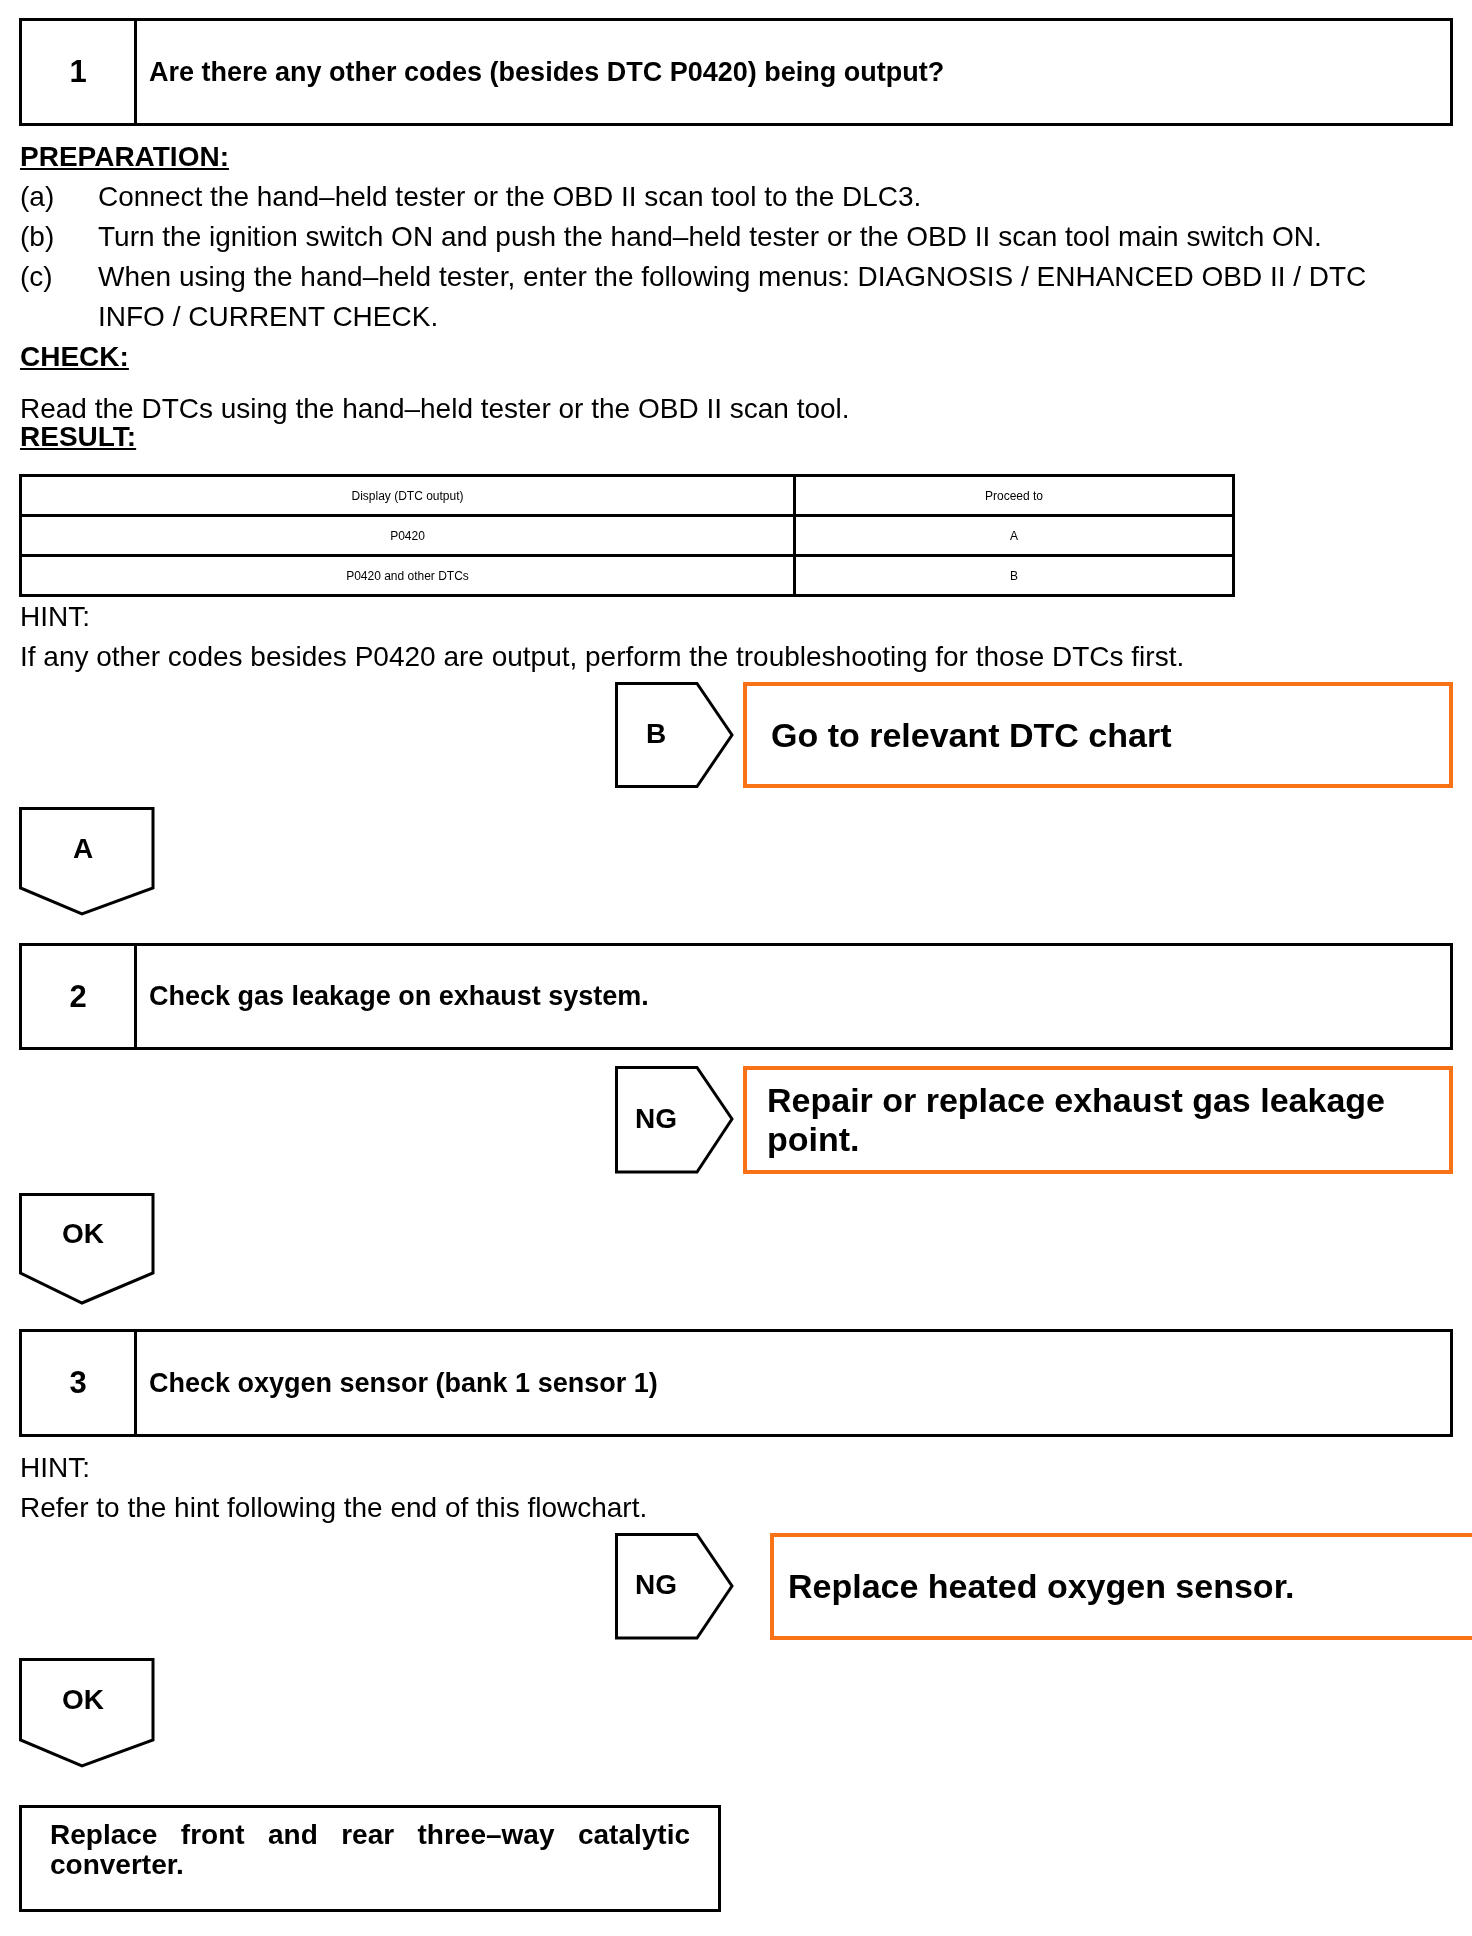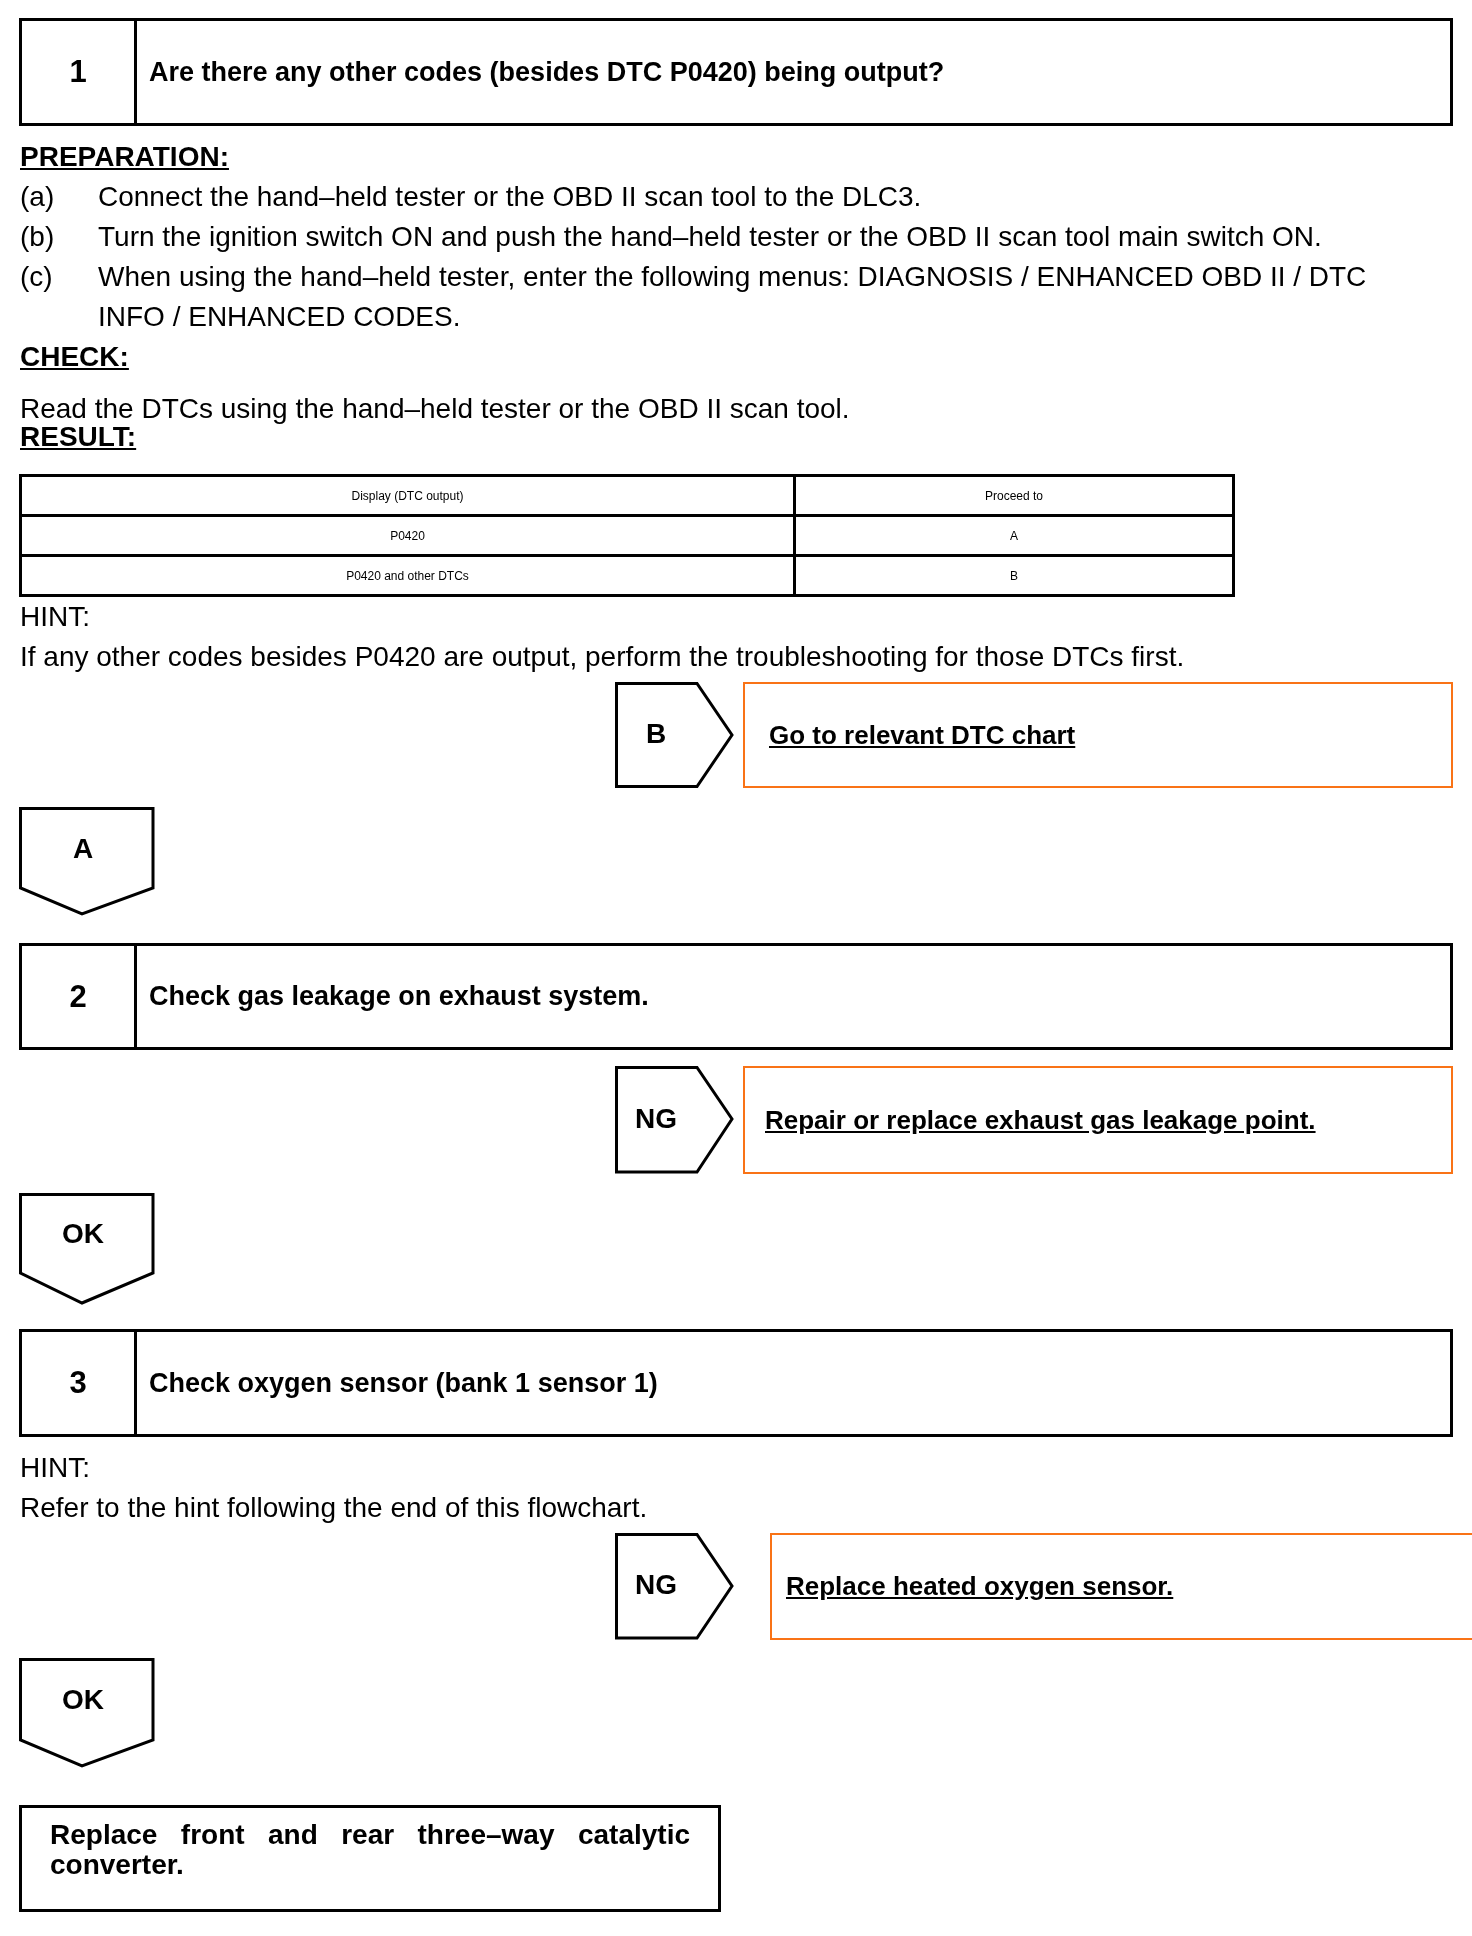--- a/index.html
+++ b/index.html
@@ -10,22 +10,22 @@
               font-weight:bold; font-size:31px; }
   .step-title { flex:1; display:flex; align-items:center; padding-left:12px; font-weight:bold; font-size:27px; }
   .line { position:absolute; left:20px; font-size:28px; white-space:nowrap; line-height:40px; }
   .heading { font-weight:bold; text-decoration:underline; }
   .lbl { position:absolute; left:20px; width:60px; }
   .itm { position:absolute; left:98px; }
   table.result { position:absolute; left:19px; top:474px; width:1216px; border-collapse:collapse; font-size:12px; }
   table.result td { border:3px solid #000; text-align:center; height:37px; padding:0; }
   .tag-svg { position:absolute; overflow:visible; }
   .tag-label { position:absolute; font-weight:bold; font-size:28px; text-align:center; }
-  .result-box { position:absolute; border:2px solid #f97316; box-sizing:border-box; display:flex; align-items:center;
-                font-weight:bold; font-size:26px;text-decoration:underline; }
+  .result-box { position:absolute; border:4px solid #f97316; box-sizing:border-box; display:flex; align-items:center;
+                font-weight:bold; font-size:34px; }
   .final-box { position:absolute; left:19px; top:1805px; width:702px; height:107px; border:3px solid #000; box-sizing:border-box;
                font-weight:bold; font-size:28px; line-height:30px; padding:12px 28px 0 28px; text-align:justify; text-align-last:left; }
 </style>
 </head>
 <body>
 
 <div class="step-box" style="top:18px;height:108px;">
   <div class="step-num">1</div>
   <div class="step-title">Are there any other codes (besides DTC P0420) being output?</div>
 </div>
@@ -37,21 +37,21 @@
   <span class="itm">Connect the hand–held tester or the OBD II scan tool to the DLC3.</span>
 </div>
 <div class="line" style="top:217px;left:0;width:1472px;">
   <span class="lbl">(b)</span>
   <span class="itm">Turn the ignition switch ON and push the hand–held tester or the OBD II scan tool main switch ON.</span>
 </div>
 <div class="line" style="top:257px;left:0;width:1472px;">
   <span class="lbl">(c)</span>
   <span class="itm">When using the hand–held tester, enter the following menus: DIAGNOSIS / ENHANCED OBD II / DTC</span>
 </div>
-<div class="line" style="top:297px;left:98px;">INFO / ENHANCED CODES.</div>
+<div class="line" style="top:297px;left:98px;">INFO / CURRENT CHECK.</div>
 
 <div class="line heading" style="top:337px;">CHECK:</div>
 <div class="line" style="top:377px;margin-top:12px;">Read the DTCs using the hand–held tester or the OBD II scan tool.</div>
 <div class="line heading" style="top:417px;">RESULT:</div>
 
 <table class="result">
   <tbody>
       <tr>
     <td style="width:771px;">Display (DTC output)</td>
     <td>Proceed to</td>

